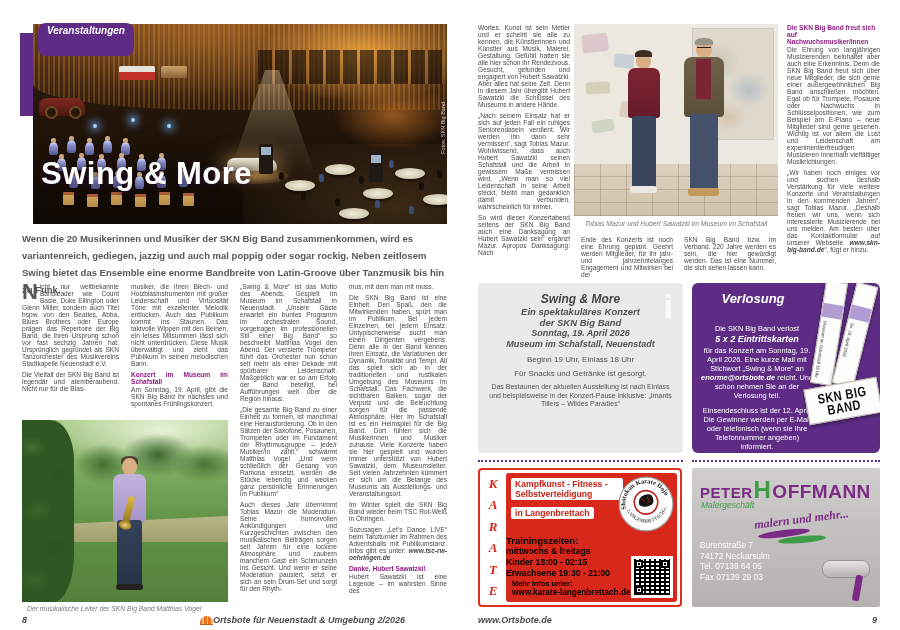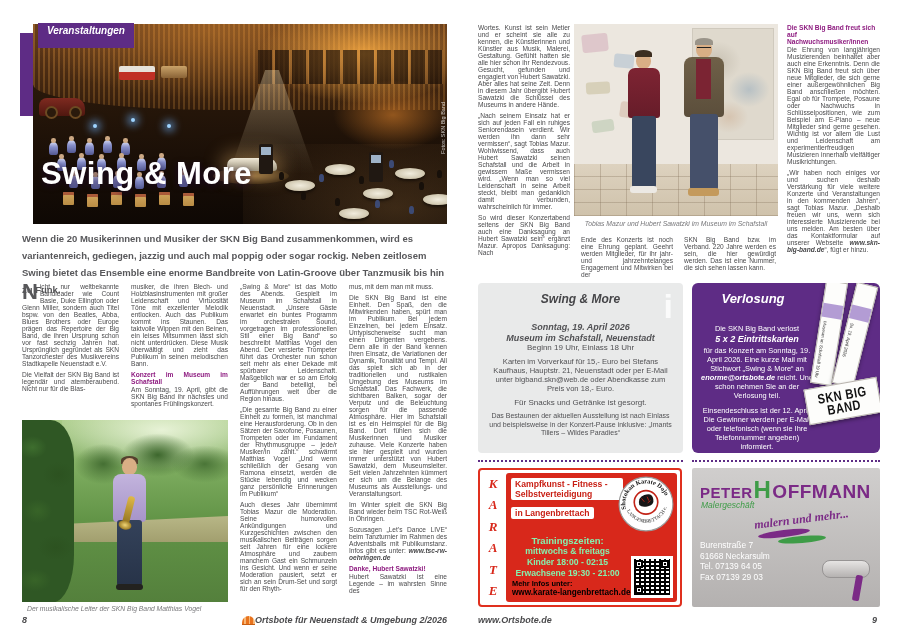--- a/index.html
+++ b/index.html
@@ -10,21 +10,21 @@
   .bodycol{position:absolute;font-size:6.6px;line-height:7px;text-align:justify;color:#4a4a4c;overflow:hidden;}
   .bodycol p{margin:0 0 4px;}
   .chead{color:#8e1c80;font-weight:bold;}
   .dropcap{float:left;font-size:22px;line-height:18px;font-weight:bold;color:#57575a;margin:0 2px 0 0;}
   .caption{position:absolute;font-size:6.8px;font-style:italic;color:#77777a;}
   .blink{font-weight:bold;font-style:italic;}
 
   
   .leftbar{position:absolute;left:20px;top:33px;width:13px;height:83px;background:#5e2c85;}
   .tag{position:absolute;left:38px;top:23px;background:#5e2c85;color:#fff;font-size:10px;
-       font-weight:bold;font-style:italic;padding:2px 9px 12px;border-radius:0;z-index:5;}
+       font-weight:bold;font-style:italic;padding:2px 9px 20px;border-radius:8px;z-index:5;}
   .hero{position:absolute;left:33px;top:24px;width:414px;height:200px;overflow:hidden;
         background:linear-gradient(180deg,#33200f 0%,#241509 45%,#170d06 75%,#0e0804 100%);}
   .hero-title{position:absolute;left:8px;top:132px;font-size:31px;font-weight:900;color:#fff;
         letter-spacing:.5px;text-shadow:0 2px 6px rgba(30,5,45,.75);z-index:6;}
   .hero-sub{position:absolute;left:4px;top:172px;background:#5e2c85;color:#fff;font-size:11px;
         font-style:italic;padding:2px 9px 3px;z-index:6;}
   .hero-credit{position:absolute;right:1px;top:78px;writing-mode:vertical-rl;transform:rotate(180deg);
         font-size:5.5px;color:rgba(255,255,255,.75);z-index:6;}
 
   
@@ -123,22 +123,22 @@
   .d-jacket::before{content:"";position:absolute;left:12px;top:2px;width:15px;height:40px;background:#7b2433;display:block;}
   .d-jeans{position:absolute;border-radius:3px;background:#39465e;}
   .d-shoes{position:absolute;border-radius:3px;background:#ece9e4;}
   .d-shoes.tan{background:#c49a5c;}
 
   
   .infobox{position:absolute;left:478px;top:283px;width:205px;height:170px;background:#e9eaea;
       border-radius:4px;text-align:center;color:#515154;padding:9px 10px;box-sizing:border-box;}
   .infobox .t1{font-size:12px;font-weight:bold;font-style:italic;color:#454548;}
   .infobox .t2{font-size:9.5px;font-weight:bold;font-style:italic;line-height:11px;}
-  .infobox .t3{font-size:9px;font-weight:bold;font-style:italic;line-height:10.5px;margin-top:16px;}
-  .infobox .t4{font-size:8px;}
+  .infobox .t3{font-size:9px;font-weight:bold;font-style:italic;line-height:10.5px;margin-top:0;}
+  .infobox .t4{font-size:8px;margin-top:6px;}
   .infobox .t5{font-size:7.6px;line-height:9px;margin-top:5px;}
   .infobox .t6{font-size:8px;margin-top:5px;}
   .infobox .t7{font-size:7px;line-height:8.6px;margin-top:5px;}
   .iicon{position:absolute;right:10px;top:4px;font-size:34px;font-weight:900;color:#fbfbfb;font-style:normal;}
 
   
   .verlosung{position:absolute;left:692px;top:283px;width:188px;height:170px;background:#5e2c85;
       border-radius:6px;color:#fff;padding:8px 9px;box-sizing:border-box;overflow:hidden;}
   .verlosung .vt{font-size:13px;font-weight:bold;font-style:italic;text-align:center;width:104px;}
   .vbody{width:112px;text-align:center;font-size:7.4px;line-height:9px;margin-top:18px;}
@@ -160,21 +160,21 @@
   .karate{position:absolute;left:478px;top:468px;width:204px;height:139px;background:#fff;
       border:2px solid #e0301e;border-radius:4px;box-sizing:border-box;display:flex;padding:3px;gap:3px;}
   .k-left{width:20px;display:flex;flex-direction:column;justify-content:space-between;align-items:center;
       padding:3px 0;font-family:"Liberation Serif",serif;font-style:italic;font-weight:bold;
       font-size:13px;color:#d8281b;}
   .k-main{position:relative;flex:1;background:#d8281b;border-radius:3px;overflow:hidden;}
   .k-lab{position:absolute;left:5px;background:#fff;color:#c81f14;font-weight:bold;border-radius:2px;padding:1px 4px;}
   .k-lab1{top:5px;width:104px;font-size:8.6px;line-height:10px;}
   .k-lab2{top:34px;font-size:8.6px;}
   .k-logo{position:absolute;right:3px;top:3px;}
-  .k-train{position:absolute;left:0;top:62px;width:72%;text-align:center;color:#86efac;}
+  .k-train{position:absolute;left:0;top:62px;width:72%;text-align:left;color:#000000;}
   .k-train .th{font-size:9.5px;font-weight:bold;}
   .k-train .tl{font-size:8.6px;font-weight:bold;line-height:11px;}
   .k-info{position:absolute;left:6px;bottom:5px;color:#000000;}
   .k-info .i1{font-size:7.4px;font-weight:bold;}
   .k-info .i2{font-size:8.2px;font-weight:bold;}
   .qr{position:absolute;right:5px;bottom:5px;width:36px;height:36px;background:
       repeating-linear-gradient(90deg,#000 0 2px,transparent 2px 5px),
       repeating-linear-gradient(0deg,#000 0 2px,transparent 2px 4px),#fff;
       border:2px solid #fff;outline:1px solid #fff;}
   .qf{position:absolute;width:8px;height:8px;border:2px solid #000;background:#fff;box-sizing:border-box;}
@@ -194,21 +194,21 @@
   .hf-addr{position:absolute;left:8px;top:72px;color:#fff;font-size:8.4px;line-height:10.6px;}
   .hf-mails{position:absolute;left:8px;top:116px;font-size:7.8px;line-height:10px;color:#fff;}
   .hf-mails span{background:rgba(138,135,135,.65);padding:0 3px;display:inline-block;margin-top:1px;}
   .roller{position:absolute;right:10px;top:92px;width:46px;height:16px;border-radius:8px;
       background:linear-gradient(180deg,#e6e4e3,#b5b2b1);border:1px solid #979494;}
   .roller::after{content:"";position:absolute;right:8px;top:14px;width:7px;height:26px;border-radius:2px;
       background:#7b2a86;transform:rotate(10deg);display:block;}
 
   
   .pfoot{position:absolute;top:615px;font-size:9px;font-weight:bold;font-style:italic;color:#4a4a4c;}
-  .brandrow{display:flex;align-items:center;gap:0;justify-content:flex-end;}
+  .brandrow{display:flex;align-items:center;gap:0;}
   .awning{width:13px;height:8px;border-radius:7px 7px 0 0;
       background:repeating-linear-gradient(90deg,#e8731e 0 2.4px,#f7b877 2.4px 4.2px);
       border-bottom:1.6px solid #c95e10;}
 </style>
 </head>
 <body>
 
 <div class="spread">
 
   <div class="leftbar"></div>
@@ -371,23 +371,23 @@
 
   <div class="bodycol" style="left:787px;top:24px;width:93px;height:258px">
     <p class="chead" style="margin-bottom:1px;text-align:left">Die SKN Big Band freut sich auf Nachwuchsmusiker/innen</p>
     <p>Die Ehrung von langjährigen Musizierenden beinhaltet aber auch eine Erkenntnis. Denn die SKN Big Band freut sich über neue Mitglieder, die sich gerne einer außergewöhnlichen Big Band anschließen möchten. Egal ob für Trompete, Posaune oder Nachwuchs in Schlüsselpositionen, wie zum Beispiel am E-Piano – neue Mitglieder sind gerne gesehen. Wichtig ist vor allem die Lust und Leidenschaft am experimentierfreudigen Musizieren innerhalb vielfältiger Musikrichtungen.</p>
     <p><span>„Wir haben noch einiges vor und suchen deshalb Verstärkung für viele weitere Konzerte und Veranstaltungen in den kommenden Jahren“, sagt Tobias Mazur. „Deshalb freuen wir uns, wenn sich interessierte Musizierende bei uns melden. Am besten über das Kontaktformular auf unserer Webseite </span><span class="blink">www.skn-big-band.de</span><span>“, fügt er hinzu.</span></p>
   </div>
 
   <div class="infobox">
     <div class="iicon">i</div>
     <div class="t1">Swing &amp; More</div>
+    <div class="t2"><span>Ein spektakuläres Konzert</span><br><span>der SKN Big Band</span></div>
     <div class="t3"><span>Sonntag, 19. April 2026</span><br><span>Museum im Schafstall, Neuenstadt</span></div>
     <div class="t4">Beginn 19 Uhr, Einlass 18 Uhr</div>
-    <div class="t5">Karten im Vorverkauf für 15,- Euro bei Stefans Kaufhaus, Hauptstr. 21, Neuenstadt oder per E-Mail unter bigband.skn@web.de oder Abendkasse zum Preis von 18,- Euro.</div>
     <div class="t6">Für Snacks und Getränke ist gesorgt.</div>
     <div class="t7">Das Bestaunen der aktuellen Ausstellung ist nach Einlass und beispielsweise in der Konzert-Pause inklusive: „Imants Tillers – Wildes Paradies“</div>
   </div>
 
   <div class="verlosung">
     <div class="vt">Verlosung</div>
     <div class="vbody">
       <span>Die SKN Big Band verlost</span>
       <span class="big">5 x 2 Eintrittskarten</span>
       <span>für das Konzert am Sonntag, 19. April 2026. Eine kurze Mail mit Stichwort „Swing &amp; More“ an </span><span class="vmail">enorme@ortsbote.de</span><span> reicht. Und schon nehmen Sie an der Verlosung teil.</span>
@@ -456,21 +456,21 @@
   <div class="hoffmann">
     <div class="hf-name">
       <span class="p1">PETER</span><span class="hi">H</span><span class="p2">OFFMANN</span>
     </div>
     <div class="hf-sub">Malergeschäft</div>
     <div class="hf-slogan">malern und mehr...</div>
     <span class="hf-stroke" style="left:66px;top:62px;width:52px;height:7px;background:#7b2a86;transform:rotate(-7deg)"></span>
     <span class="hf-stroke" style="left:86px;top:68px;width:48px;height:7px;background:#3e9c47;transform:rotate(-5deg)"></span>
     <div class="hf-addr">
       <div>Burenstraße 7</div>
-      <div>61668 Neckarsulm</div>
+      <div>74172 Neckarsulm</div>
       <div>Tel. 07139 64 05</div>
       <div>Fax 07139 29 03</div>
     </div>
     <div class="roller"></div>
   </div>
 
   <div class="pfoot" style="left:478px">www.Ortsbote.de</div>
   <div class="pfoot" style="left:872px">9</div>
 
 </div>

